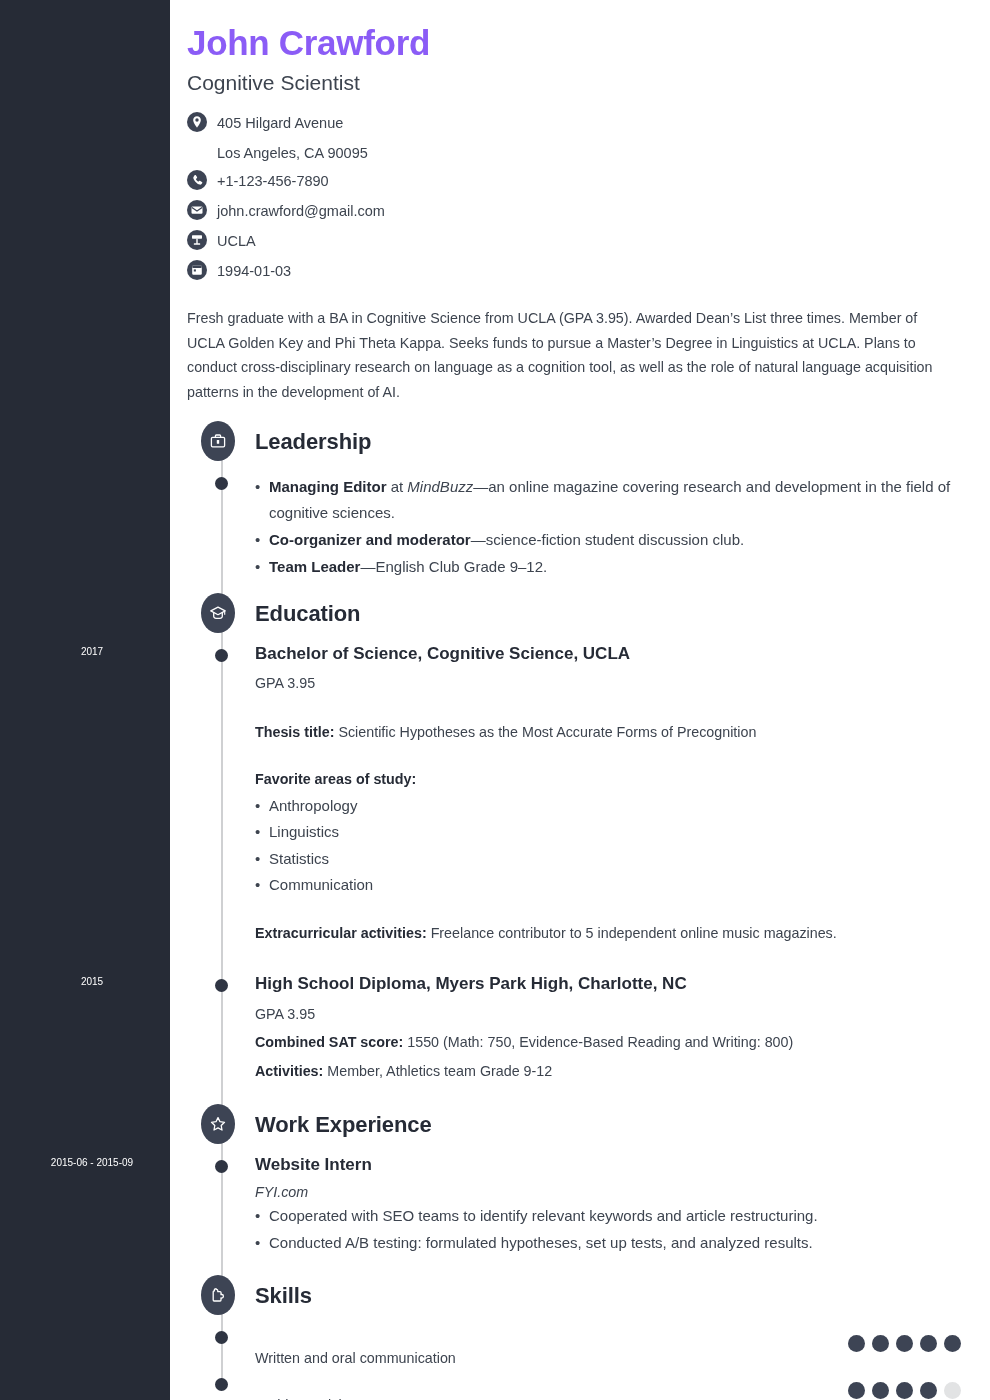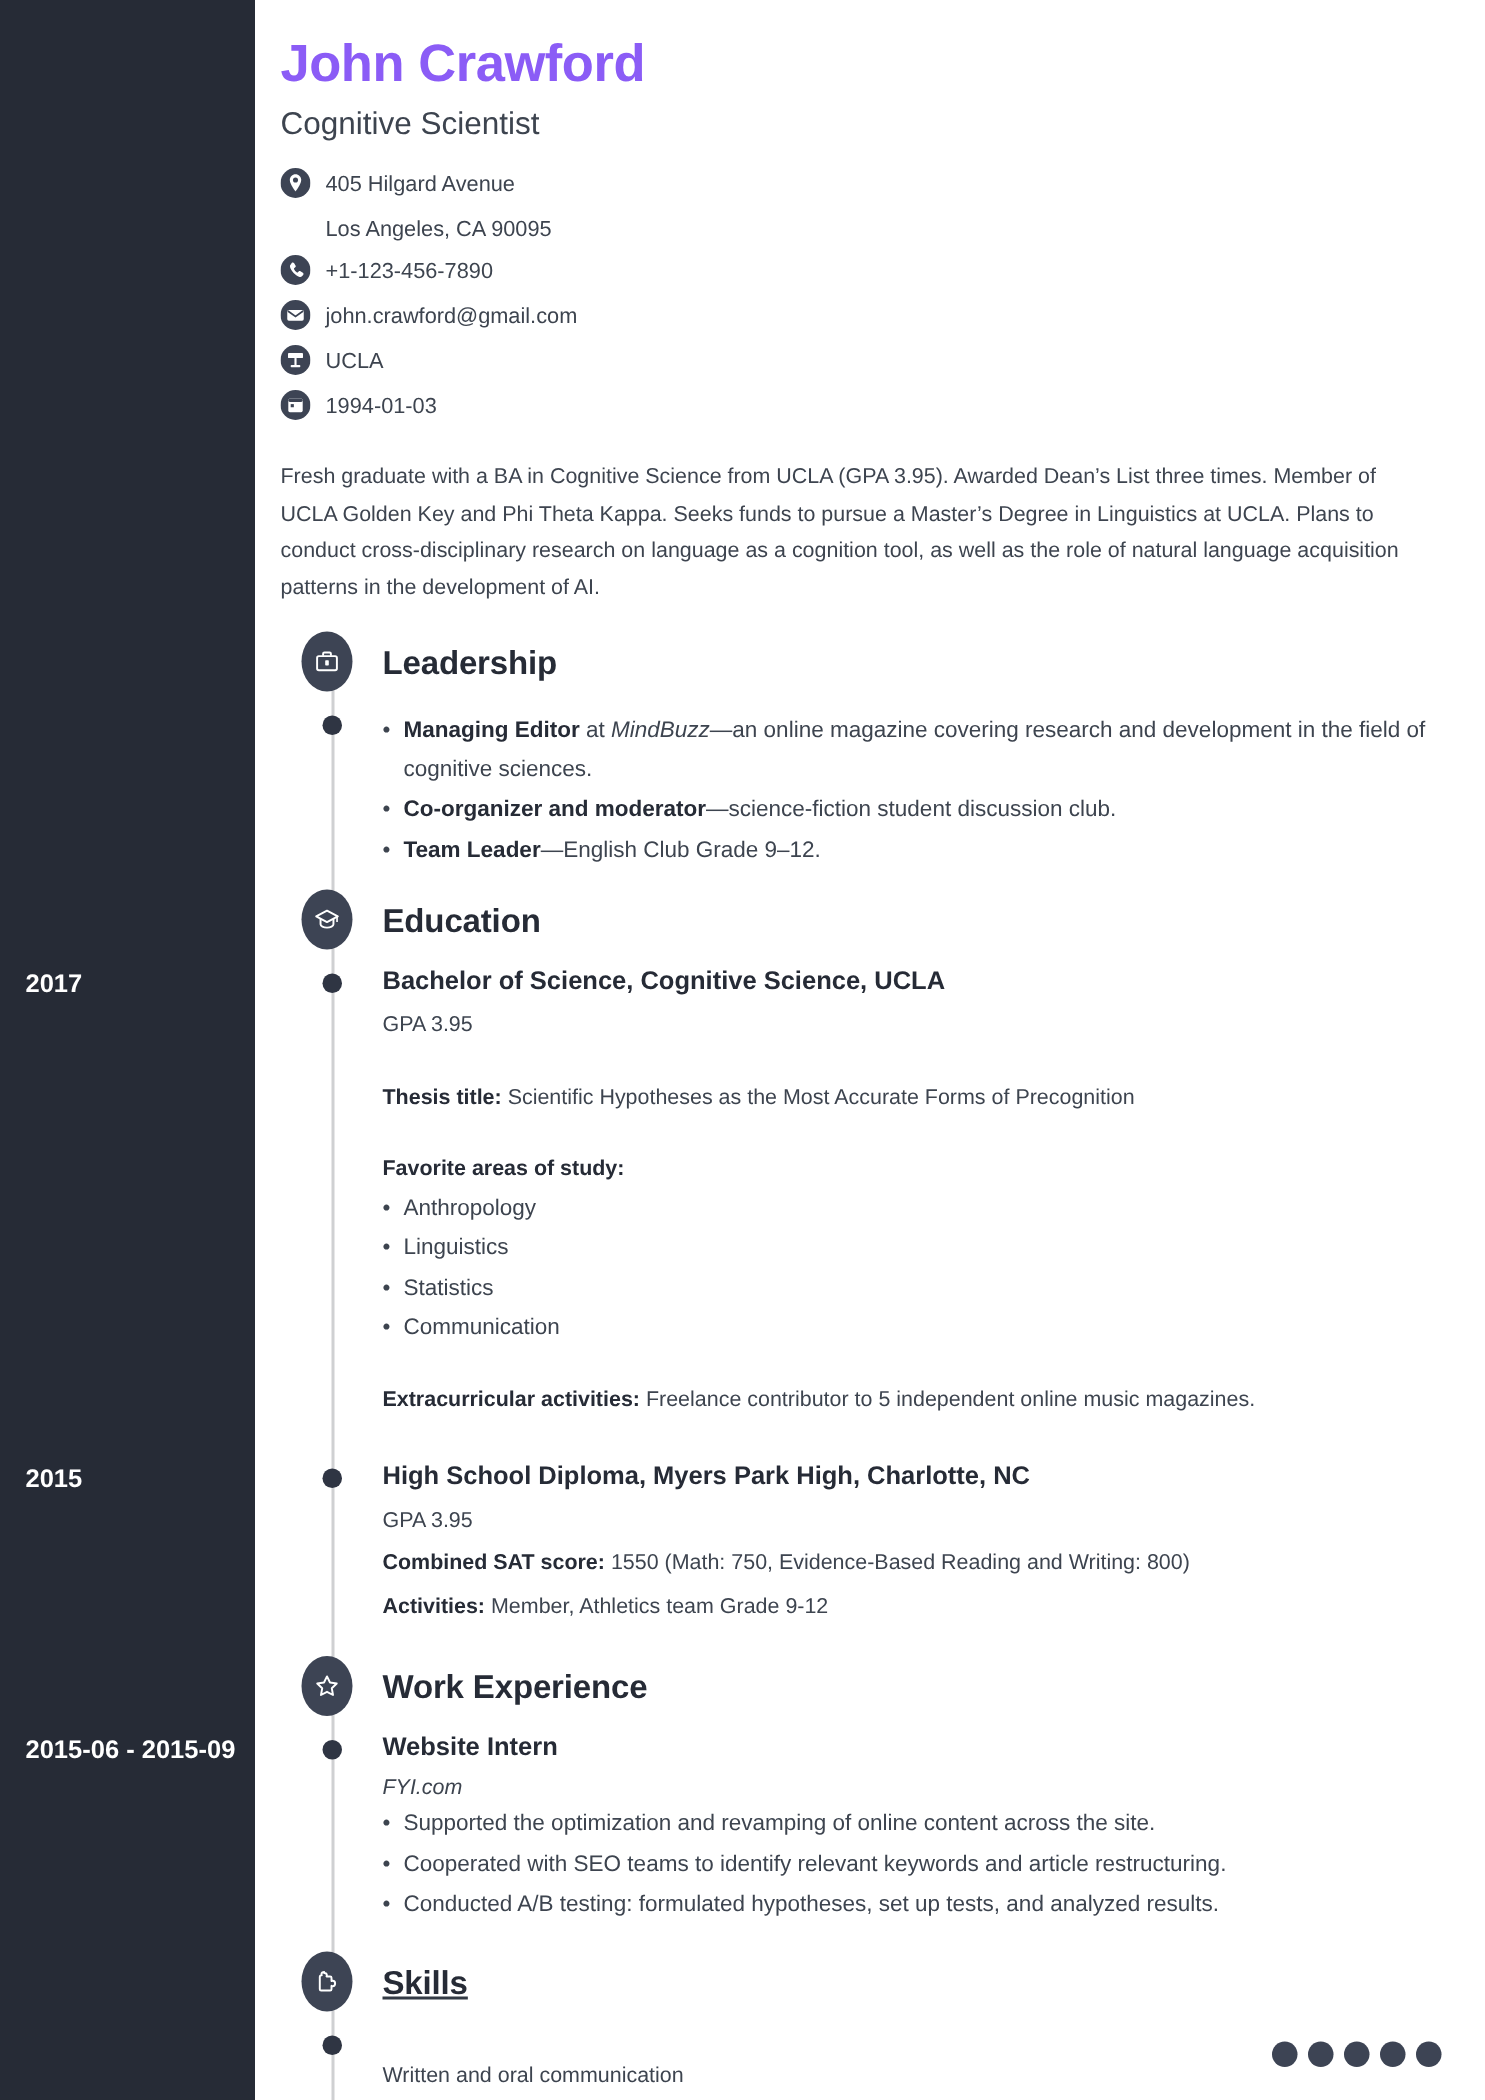--- a/index.html
+++ b/index.html
@@ -125,24 +125,24 @@
     left: 28px; top: 12px;
     width: 13px; height: 13px;
     border-radius: 50%;
     background: #2f3543;
     z-index: 2;
   }
   .entry-date {
     position: absolute;
     left: -170px; top: 9px;
     width: 150px;
-    text-align: left;
+    text-align: center;
     color: #ffffff;
-    font-size: 17px;
-    font-weight: bold;
+    font-size: 10px;
+    font-weight: normal;
   }
   .entry-title {
     font-size: 17px;
     font-weight: bold;
     color: #262b36;
     line-height: 1.35;
   }
   .entry-sub {
     font-size: 14.3px;
     color: #3d444f;
@@ -366,29 +366,28 @@
               </svg>
           </span>
           <span class="sec-title">Work Experience</span>
         </div>
         <div class="entry">
           <span class="entry-dot"></span>
           <span class="entry-date">2015-06 - 2015-09</span>
           <div class="entry-title">Website Intern</div>
           <div class="entry-org">FYI.com</div>
           <ul class="dots">
-            <li>Supported the optimization and revamping of online content across the site.</li>
             <li>Cooperated with SEO teams to identify relevant keywords and article restructuring.</li>
             <li>Conducted A/B testing: formulated hypotheses, set up tests, and analyzed results.</li>
           </ul>
         </div>
       </div>
 
       <div class="section">
-        <div class="sec-head" style="margin-top:14px;text-decoration:underline;">
+        <div class="sec-head" style="margin-top:14px;">
           <span class="sec-badge">
             <svg viewBox="0 0 20 20">
                 <path d="M8.1 4.3c1 0 1.8.7 1.8 1.6 0 .3-.1.5-.2.7h2.4c.5 0 .9.4.9.9v2.2c.2-.1.5-.2.8-.2.9 0 1.6.8 1.6 1.8s-.7 1.8-1.6 1.8c-.3 0-.6-.1-.8-.2v2.2c0 .5-.4.9-.9.9H6.1c-.5 0-.9-.4-.9-.9V6.8c0-.5.4-.9.9-.9h.4c-.1-.2-.2-.4-.2-.7 0-.9.8-1.6 1.8-1.6z" fill="none" stroke="#fff" stroke-width="1.3" stroke-linejoin="round"></path>
               </svg>
           </span>
           <span class="sec-title">Skills</span>
         </div>
 
         <div class="skill-row">
           <span class="entry-dot" style="top:10px;"></span>

